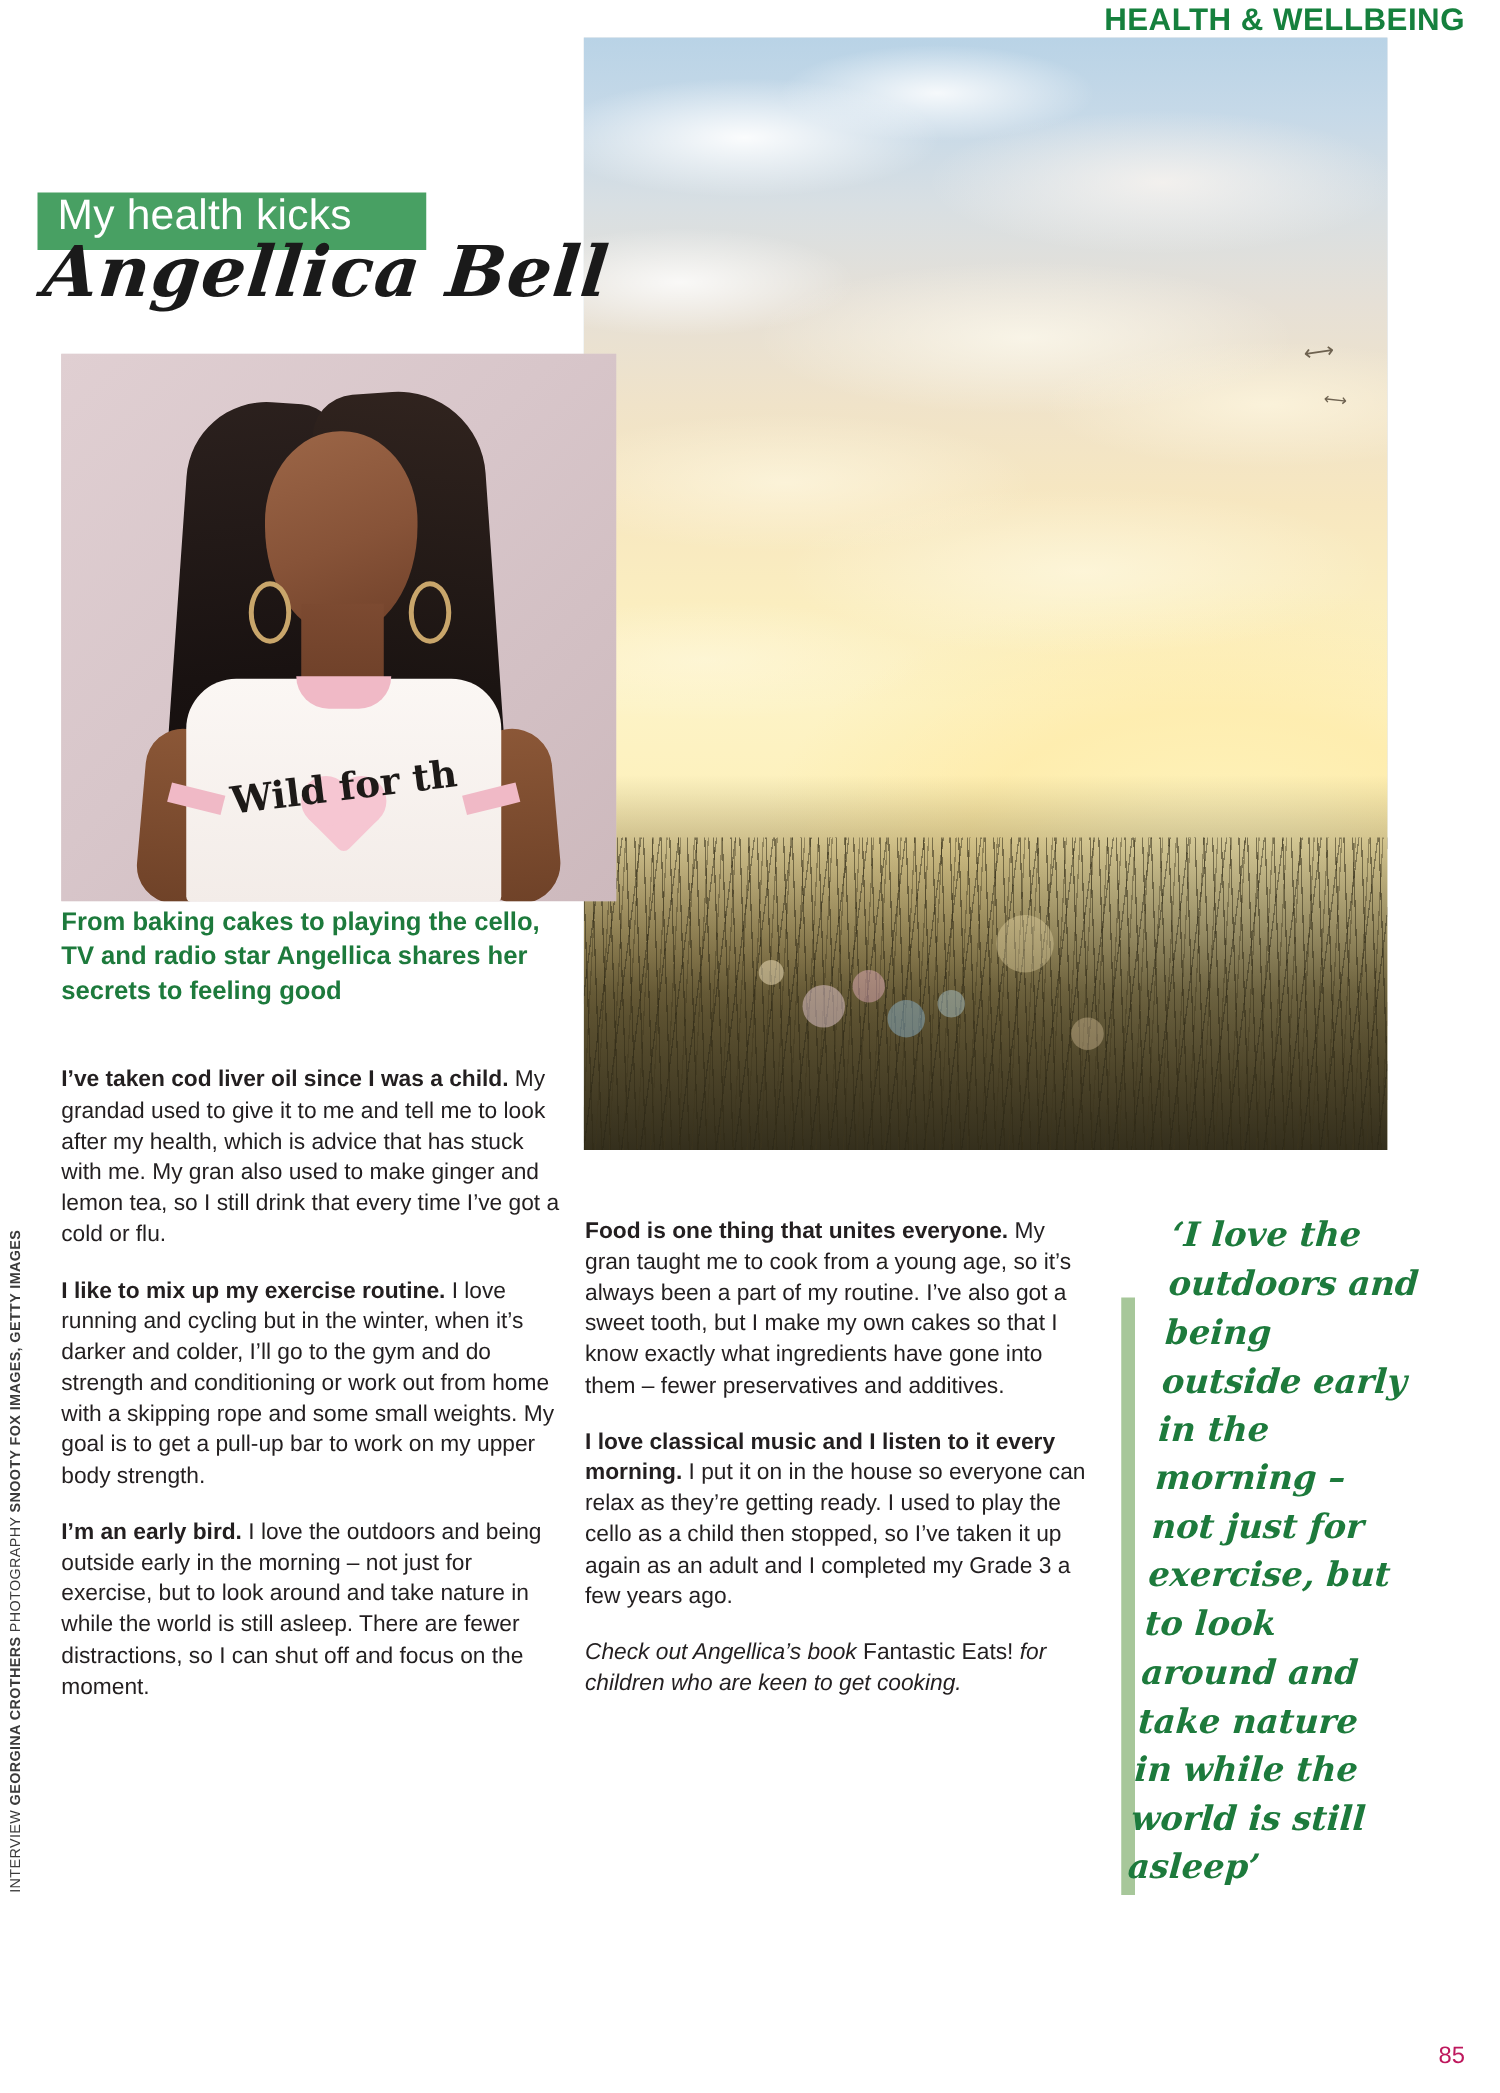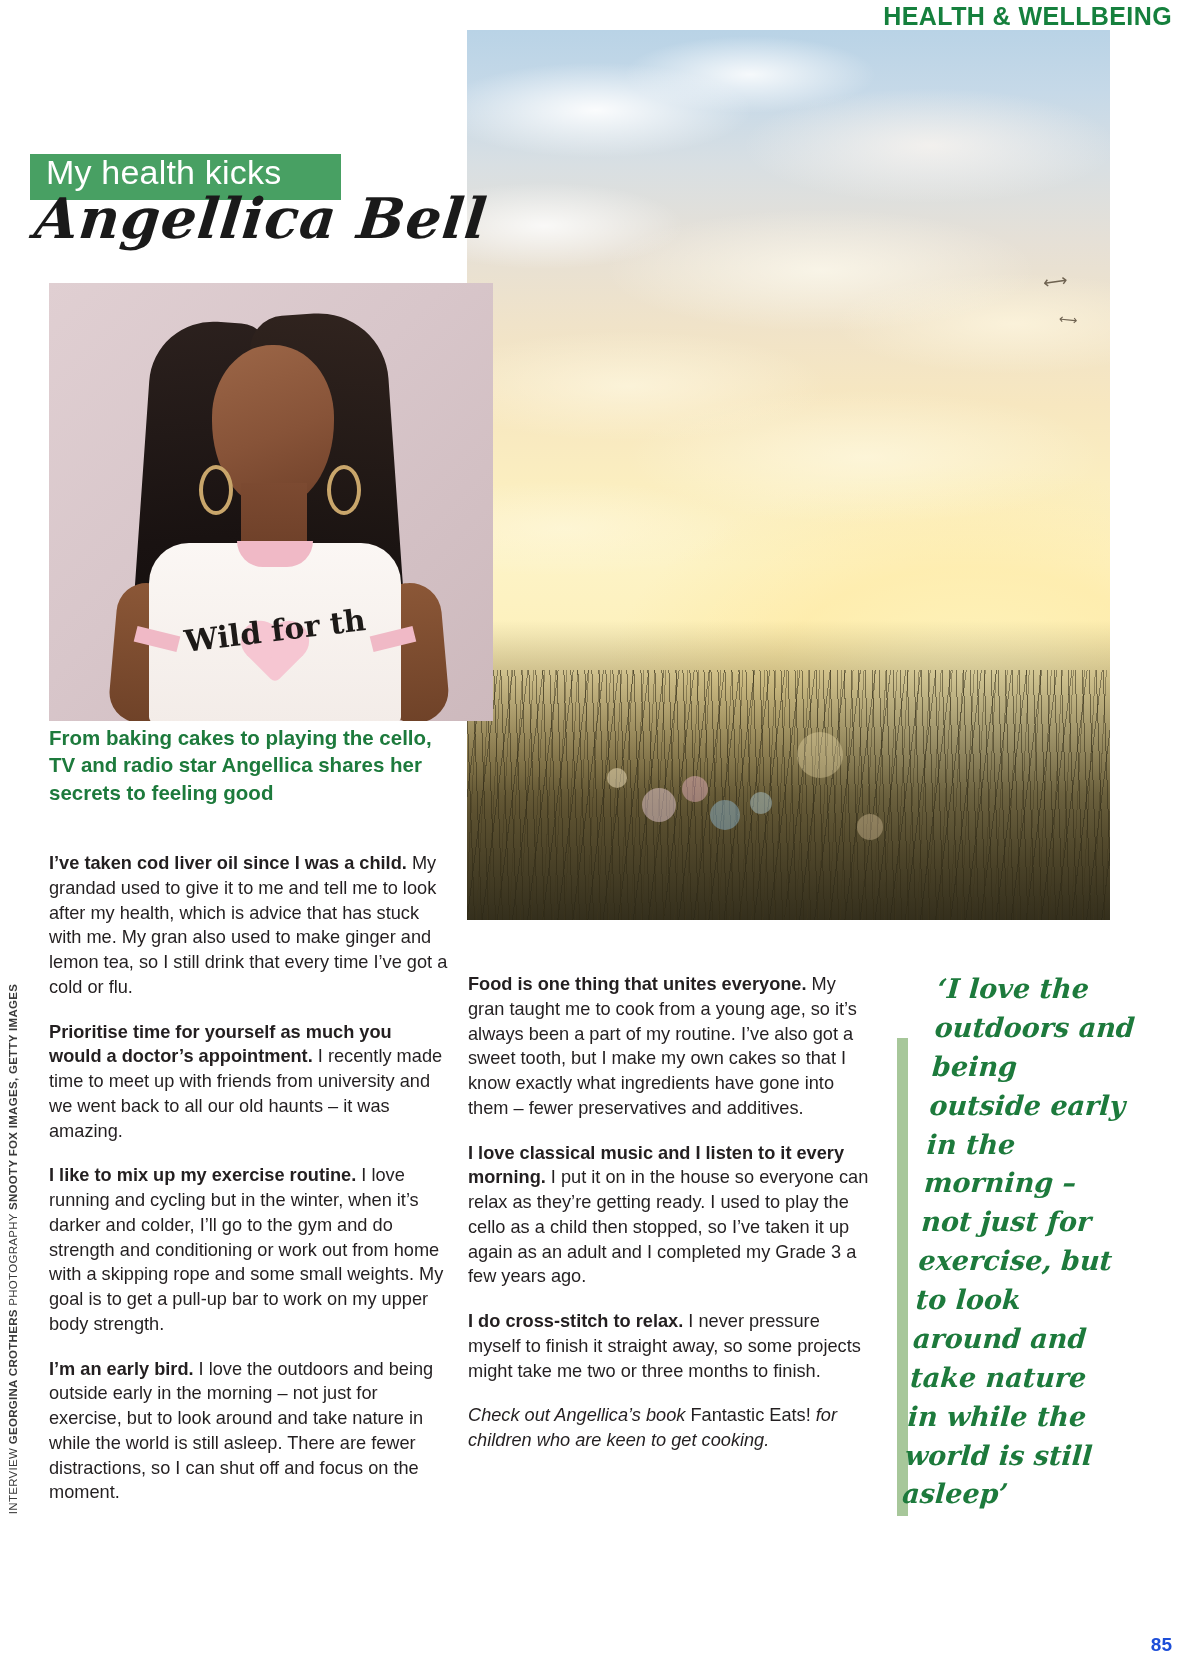--- a/index.html
+++ b/index.html
@@ -278,22 +278,22 @@
     text-align: center;
   }
   .credits b { font-weight: bold; }
 
   
   .folio {
     position: absolute;
     right: 28px;
     bottom: 18px;
     font-size: 19px;
-    font-weight: bold;
-    color: #1d4ed8;
+    font-weight: normal;
+    color: #be185d;
   }
 </style>
 </head>
 <body>
 
 <div class="running-head">HEALTH &amp; WELLBEING</div>
 
 <div class="hero-photo">
   <div class="hero-sky"></div>
   <div class="hero-clouds"></div>
@@ -333,39 +333,33 @@
   <div class="p-tee-text">Wild for th</div>
 </div>
 
 <div class="standfirst">From baking cakes to playing the cello, TV and radio star Angellica shares her secrets to feeling good</div>
 
 <div class="col col-1">
   <p>
     <b>I’ve taken cod liver oil since I was a child.</b><span> My grandad used to give it to me and tell me to look after my health, which is advice that has stuck with me. My gran also used to make ginger and lemon tea, so I still drink that every time I’ve got a cold or flu.</span>
   </p>
   <p>
-    <b>Prioritise time for yourself as much you would a doctor’s appointment.</b><span> I recently made time to meet up with friends from university and we went back to all our old haunts – it was amazing.</span>
-  </p>
-  <p>
     <b>I like to mix up my exercise routine.</b><span> I love running and cycling but in the winter, when it’s darker and colder, I’ll go to the gym and do strength and conditioning or work out from home with a skipping rope and some small weights. My goal is to get a pull-up bar to work on my upper body strength.</span>
   </p>
   <p>
     <b>I’m an early bird.</b><span> I love the outdoors and being outside early in the morning – not just for exercise, but to look around and take nature in while the world is still asleep. There are fewer distractions, so I can shut off and focus on the moment.</span>
   </p>
 </div>
 
 <div class="col col-2">
   <p>
     <b>Food is one thing that unites everyone.</b><span> My gran taught me to cook from a young age, so it’s always been a part of my routine. I’ve also got a sweet tooth, but I make my own cakes so that I know exactly what ingredients have gone into them – fewer preservatives and additives.</span>
   </p>
   <p>
     <b>I love classical music and I listen to it every morning.</b><span> I put it on in the house so everyone can relax as they’re getting ready. I used to play the cello as a child then stopped, so I’ve taken it up again as an adult and I completed my Grade 3 a few years ago.</span>
-  </p>
-  <p>
-    <b>I do cross-stitch to relax.</b><span> I never pressure myself to finish it straight away, so some projects might take me two or three months to finish.</span>
   </p>
   <p class="italic"><span>Check out Angellica’s book </span><span class="roman">Fantastic Eats!</span><span> for children who are keen to get cooking.</span></p>
 </div>
 
 <div class="pullquote-rule"></div>
 <div class="pullquote">‘I love the outdoors and being outside early in the morning – not just for exercise, but to look around and take nature in while the world is still asleep’</div>
 
 <div class="credits">
   <span>INTERVIEW</span>
   <b>GEORGINA CROTHERS</b>

